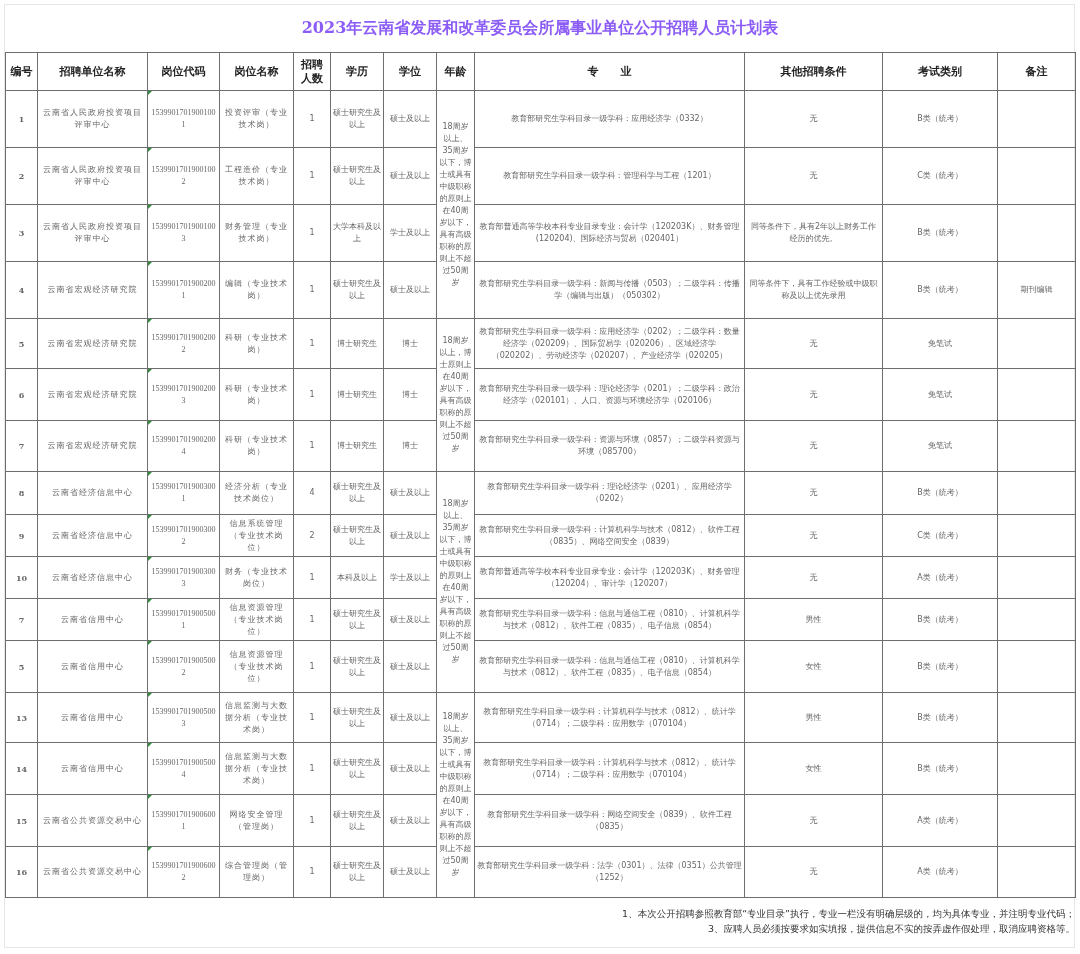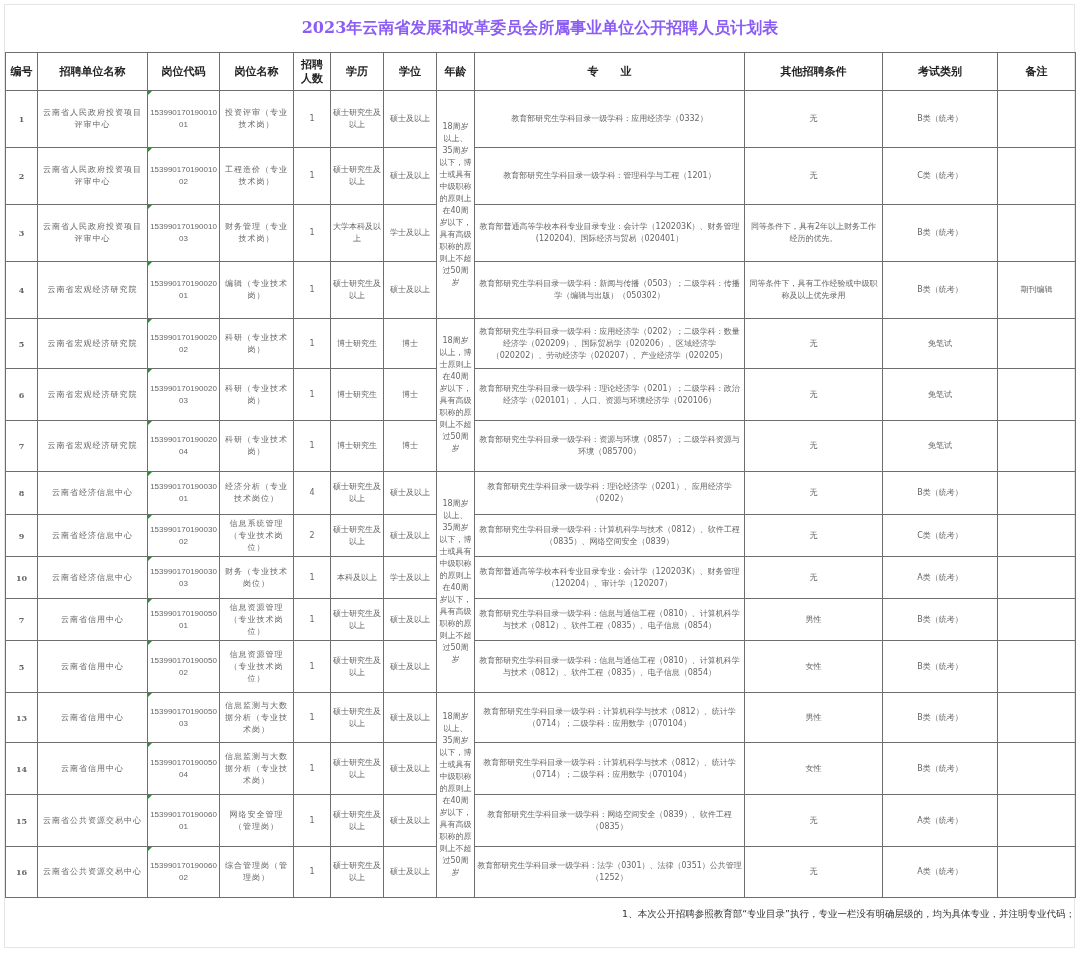--- a/index.html
+++ b/index.html
@@ -11,21 +11,21 @@
            display:flex; align-items:center; justify-content:center;
            font-family:"DejaVu Serif", serif; font-weight:bold; font-size:16px; color:#8b5cf6; }
   table.plan { position:absolute; left:5px; top:52px; border-collapse:collapse;
                table-layout:fixed; width:1070px; }
   table.plan th, table.plan td { border:1px solid #6e6e6e; padding:1px 2px;
                text-align:center; vertical-align:middle; overflow:hidden; }
   table.plan th { font-family:"DejaVu Serif", serif; font-weight:bold; font-size:11px;
                color:#222; height:35px; line-height:14px; }
   table.plan td { font-size:8px; line-height:12px; color:#666; }
   td.num { font-family:"DejaVu Serif", serif; font-weight:bold; font-size:11px; color:#111; }
-  td.code { font-family:Liberation Sans, sans-serif; font-size:8.5px; color:#333;
+  td.code { font-family:Liberation Serif, serif; font-size:8.5px; color:#333;
             word-break:break-all; line-height:13px; padding:0; position:relative; }
   td.code::before { content:""; position:absolute; left:0; top:0; width:0; height:0;
             border-top:4px solid #2e8b3a; border-right:4px solid transparent; }
   td.major { text-align:left; padding-left:3px; }
   td.age { text-align:left; font-size:8px; line-height:11.5px; padding:0 3px; }
   td.other { text-align:left; padding-left:4px; }
   .spaced { letter-spacing:1px;margin-top:24px; }
   .footer { position:absolute; left:5px; top:900px; width:1070px; height:44px;
             font-size:9.5px; line-height:15px; color:#333; padding-top:6px; box-sizing:border-box; }
   .footer div { padding-left:2px;text-align:right; }
@@ -294,13 +294,14 @@
       <td class="major">教育部研究生学科目录一级学科：法学（0301）、法律（0351）公共管理（1252）</td>
       <td>无</td>
       <td>A类（统考）</td>
       <td></td>
     </tr>
   </tbody>
 </table>
 
 <div class="footer">
   <div>1、本次公开招聘参照教育部“专业目录”执行，专业一栏没有明确层级的，均为具体专业，并注明专业代码；</div>
+  <div>3、应聘人员必须按要求如实填报，提供信息不实的按弄虚作假处理，取消应聘资格等。</div>
 </div>
 
 </body></html>

